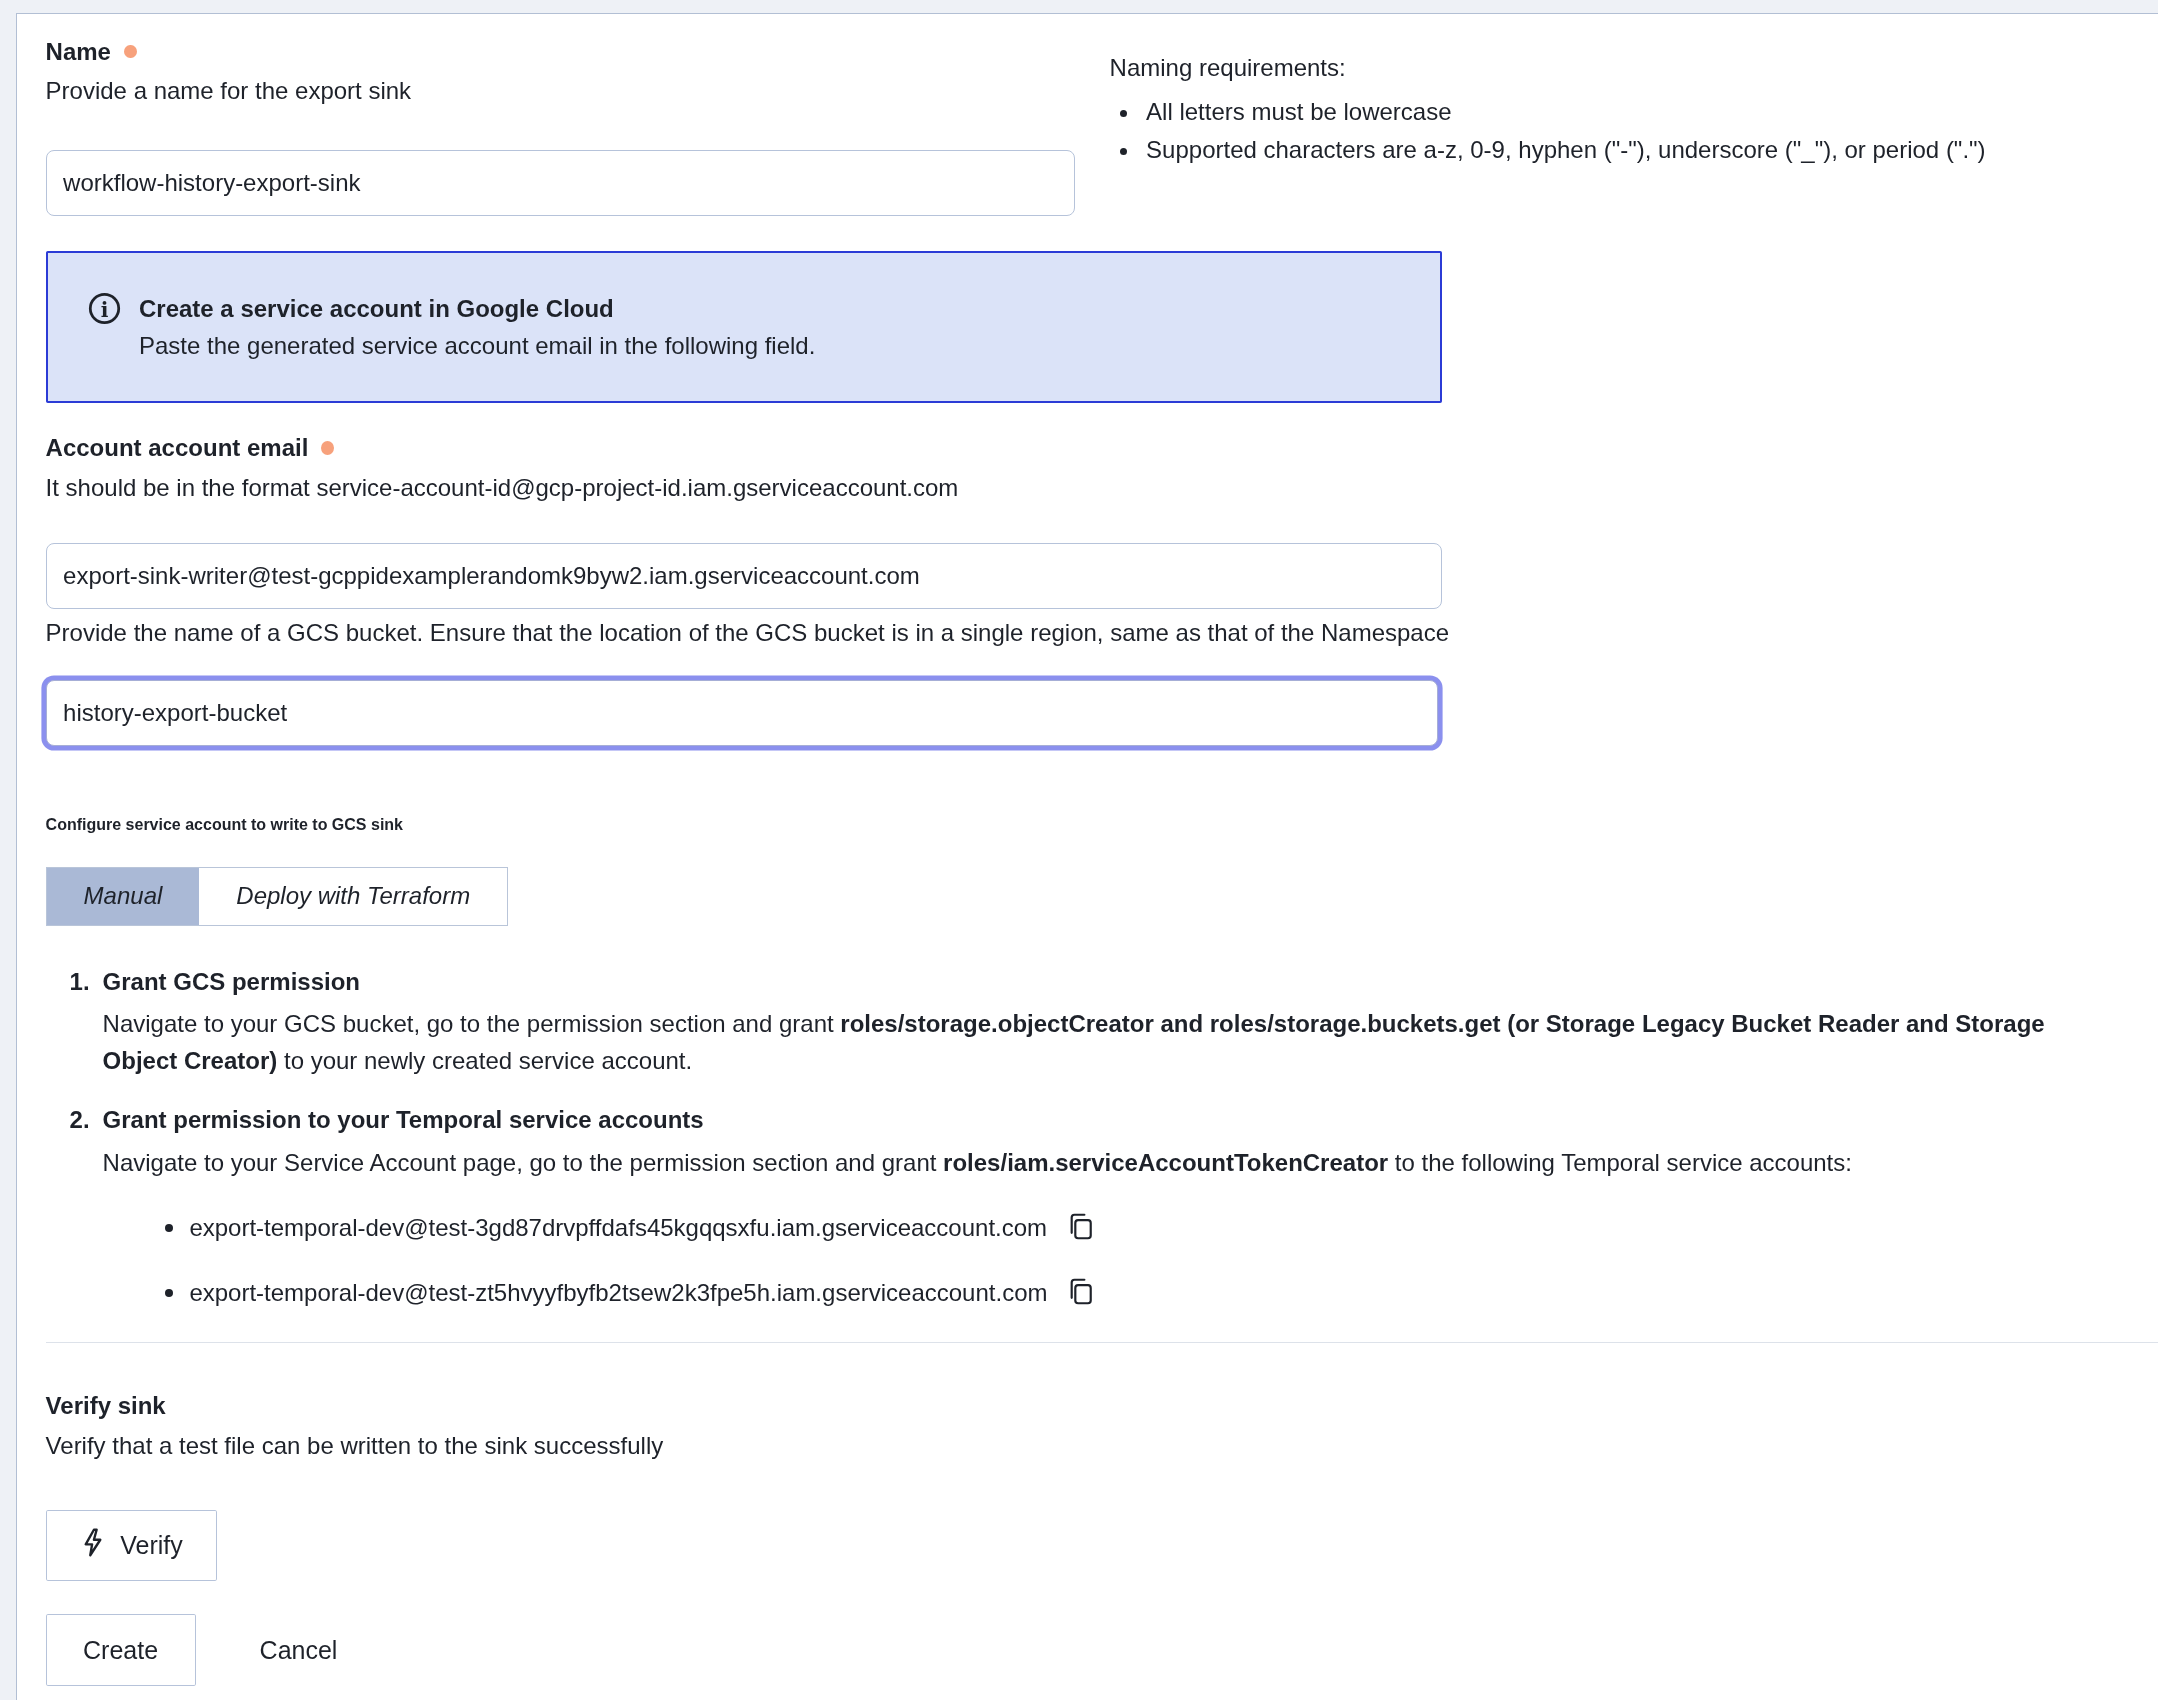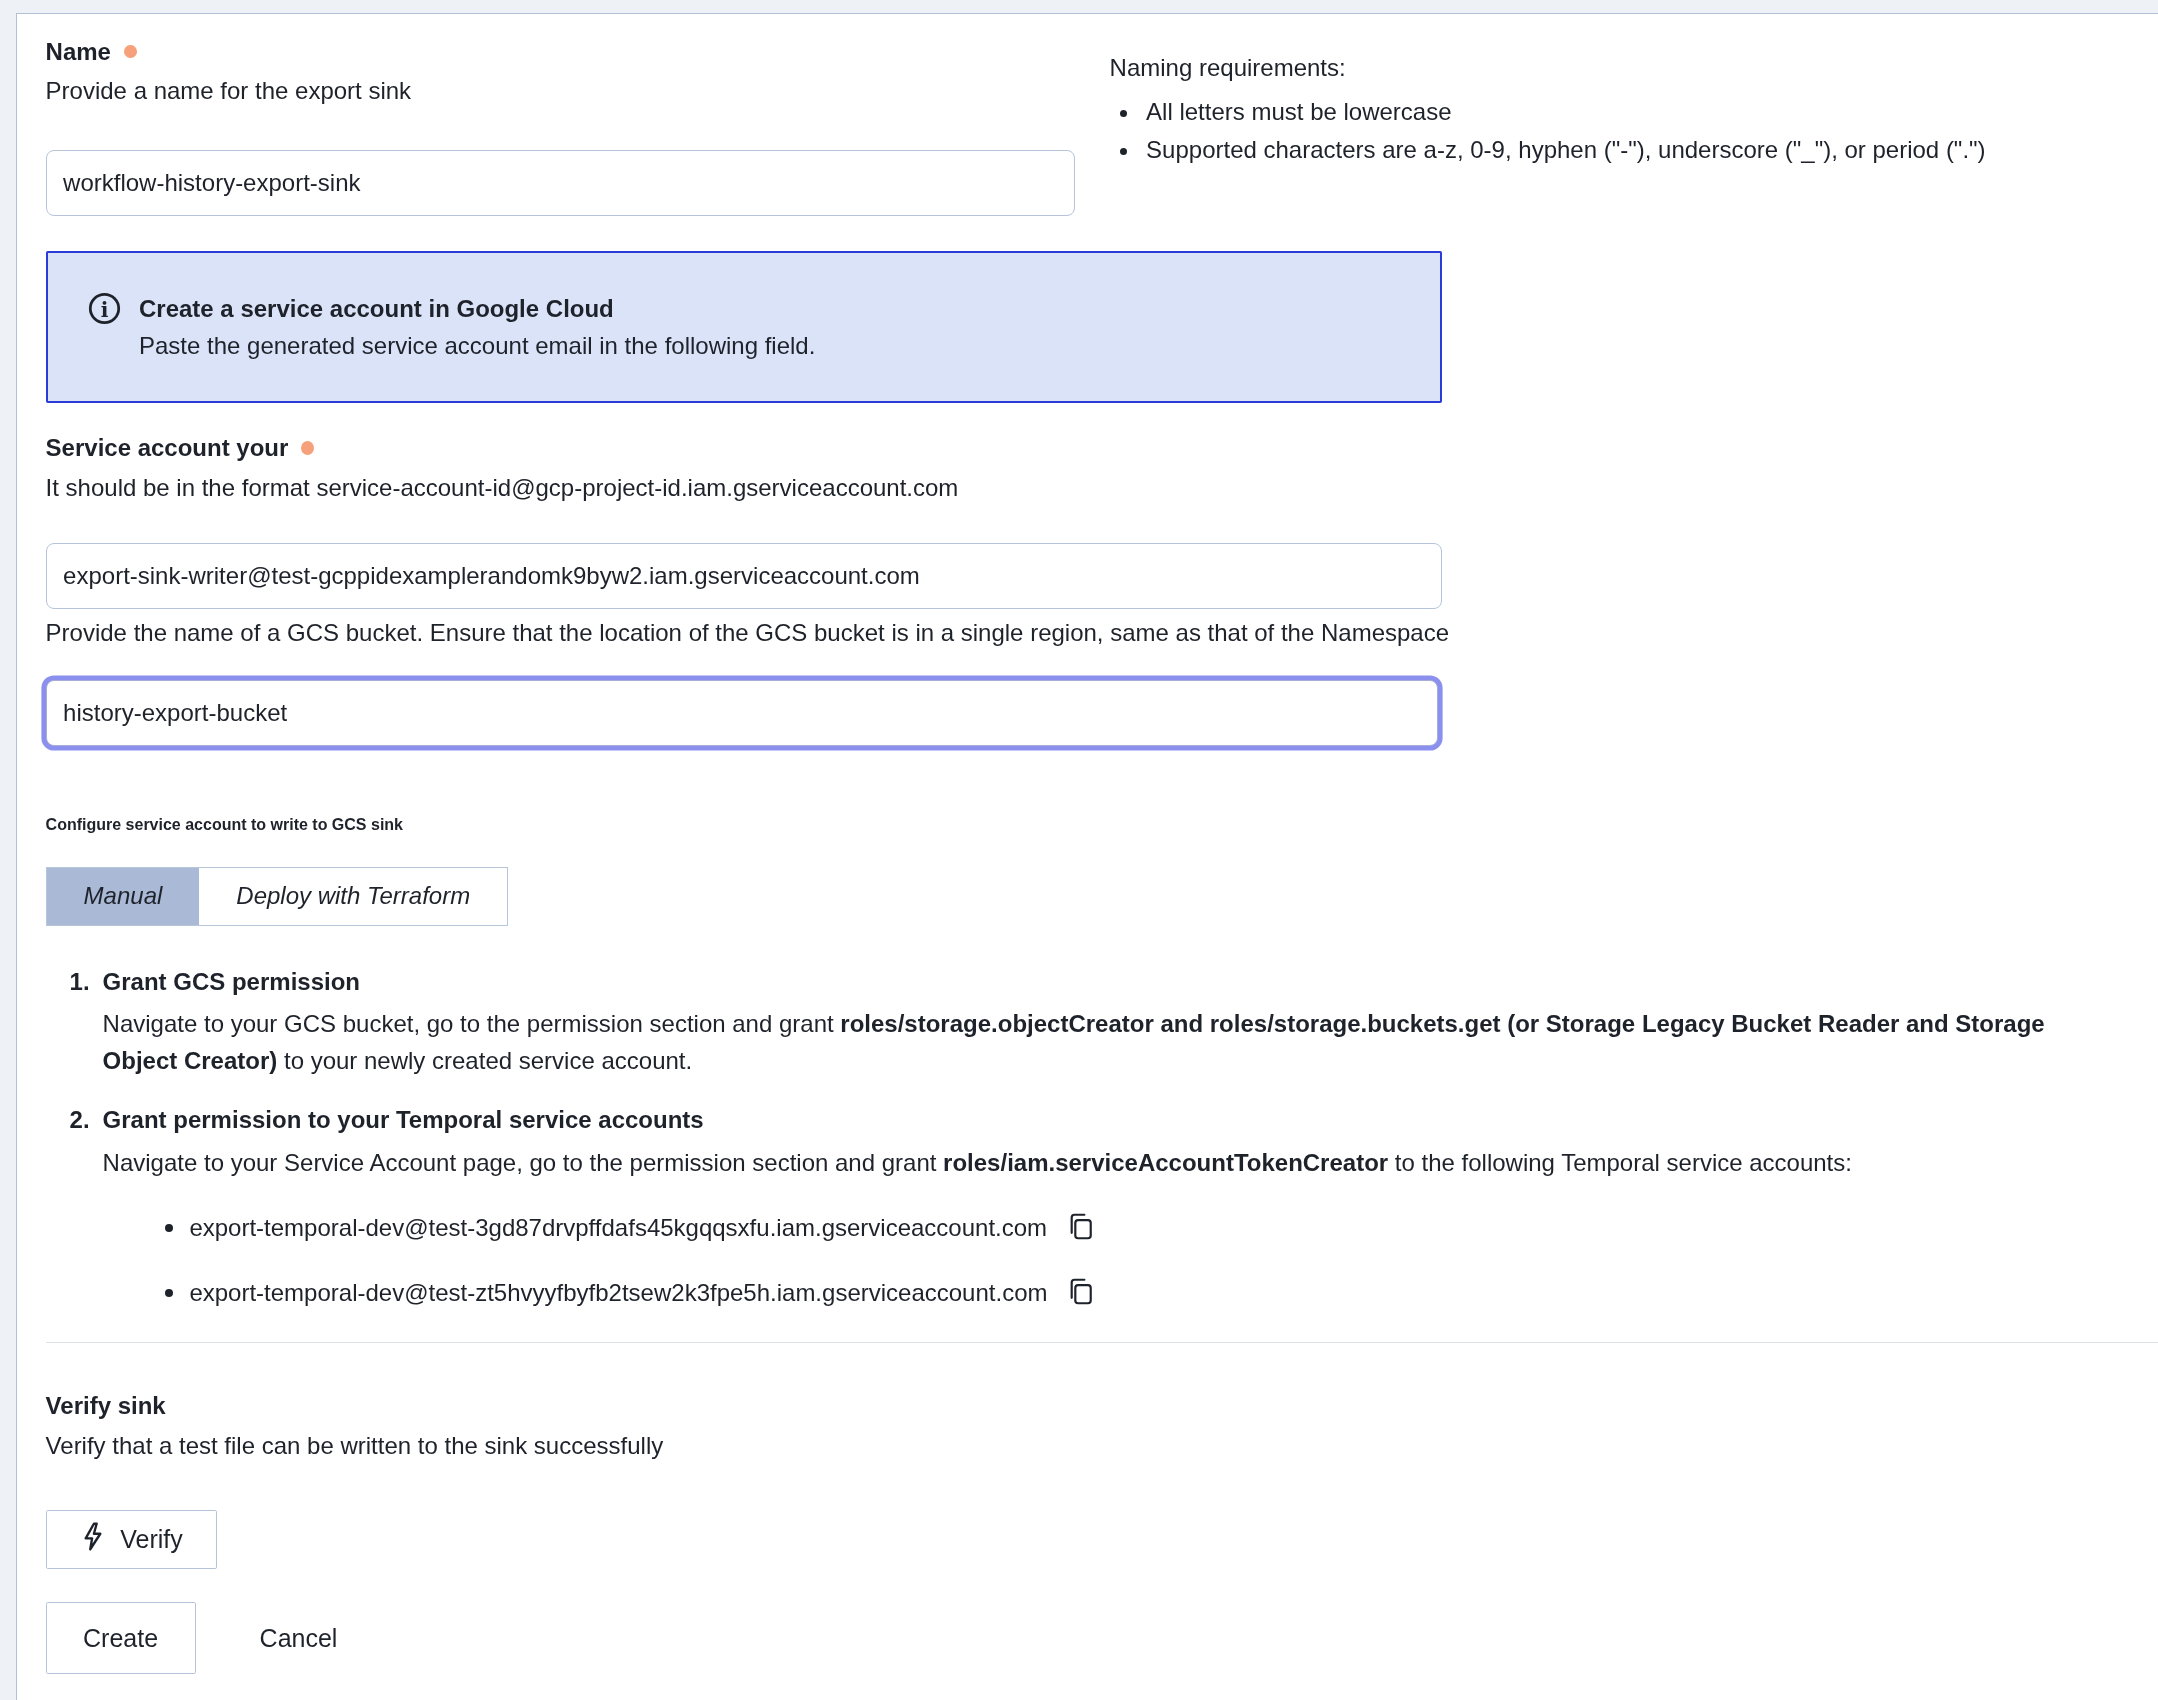--- a/index.html
+++ b/index.html
@@ -155,21 +155,21 @@
     background: #fff;
     border: 1.8px solid #b6c3da;
     border-radius: 1.8px;
     font-family: "Liberation Sans", "DejaVu Sans", sans-serif;
     font-size: 25px;
     color: #1e222a;
     cursor: pointer;
   }
   .verify-btn {
     margin-top: 48px;
-    height: 59px;
+    height: 71px;
     padding: 0 33px;
     gap: 14.7px;
   }
   .actions {
     margin-top: 33px;
     display: flex;
     align-items: center;
     gap: 64px;
   }
   .create-btn {
@@ -217,21 +217,21 @@
         </svg>
       </span>
       <div class="info-text">
         <div class="info-title">Create a service account in Google Cloud</div>
         <div>Paste the generated service account email in the following field.</div>
       </div>
     </div>
 
     
     <div class="field-label section-gap-sm">
-      <span>Service account your</span>
+      <span>Account account email</span>
       <span class="req-dot"></span>
     </div>
     <div class="field-desc">It should be in the format service-account-id@gcp-project-id.iam.gserviceaccount.com</div>
     <input class="text-input input-email" type="text" value="export-sink-writer@test-gcppidexamplerandomk9byw2.iam.gserviceaccount.com" style="">
 
     
     <div class="field-desc">Provide the name of a GCS bucket. Ensure that the location of the GCS bucket is in a single region, same as that of the Namespace</div>
     <input class="text-input input-bucket" type="text" value="history-export-bucket" style="">
 
     

